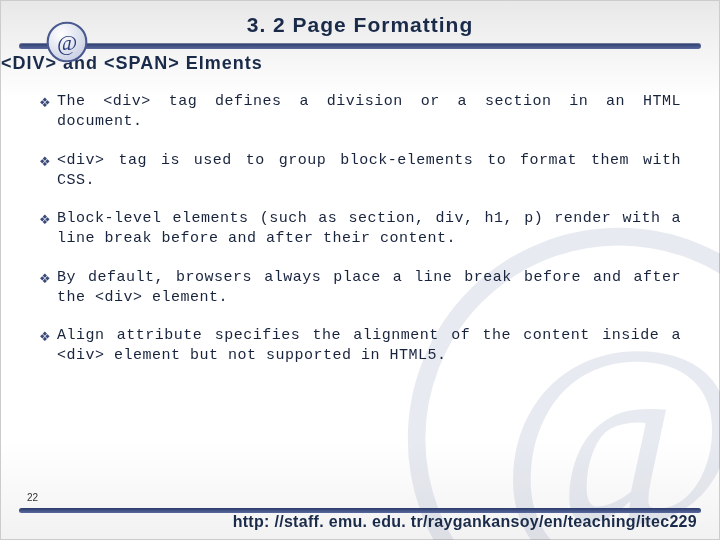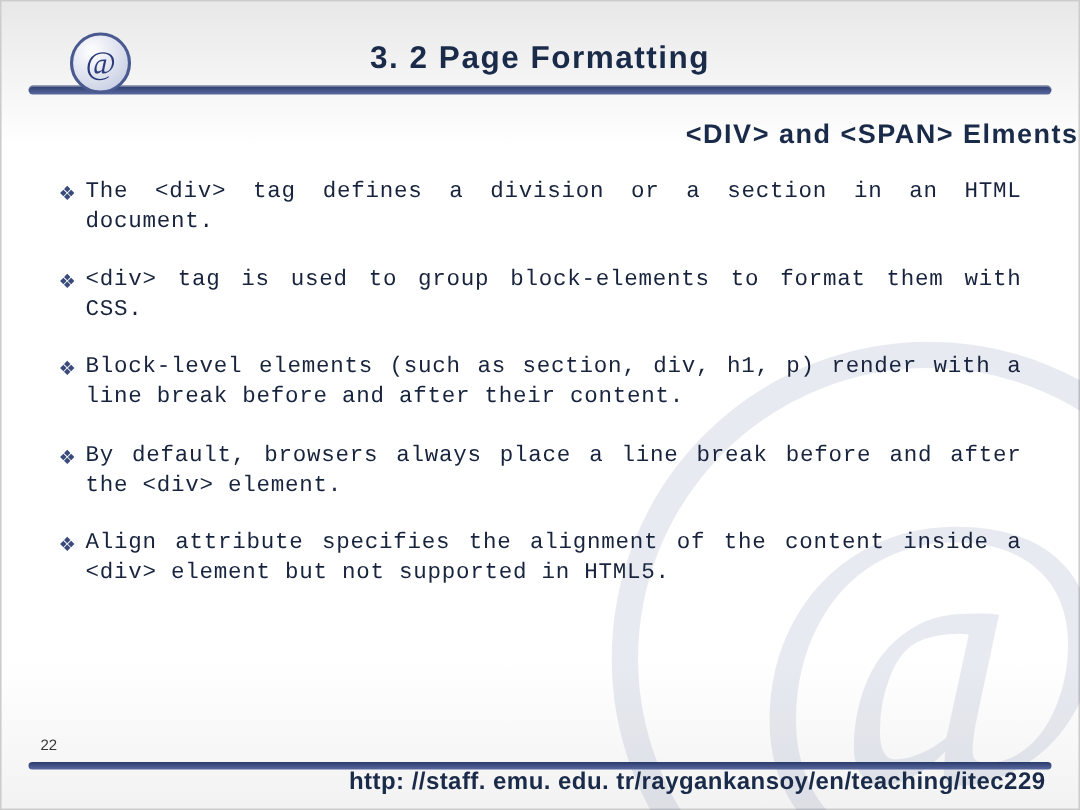--- a/index.html
+++ b/index.html
@@ -24,21 +24,21 @@
     right: -120px;
     bottom: -120px;
     width: 440px;
     height: 440px;
     opacity: 0.12;
     pointer-events: none;
   }
   .bg-watermark svg { width: 100%; height: 100%; }
   .header {
     text-align: center;
-    padding-top: 26px;
+    padding-top: 12px;
   }
   .title {
     font-size: 21px;
     font-weight: bold;
     color: #1a2b4a;
     letter-spacing: 1px;
   }
   .top-icon {
     position: absolute;
     left: 45px;
@@ -48,25 +48,25 @@
   }
   .top-icon svg { width: 100%; height: 100%; }
   .divider-top {
     margin: 6px 18px 0 18px;
     height: 6px;
     border-radius: 3px;
     background: linear-gradient(180deg, #2a3a6a 0%, #5a6aa0 100%);
     box-shadow: inset 0 1px 0 rgba(255,255,255,0.3);
   }
   .subtitle {
-    text-align: right;
+    text-align: left;
     font-size: 18px;
     font-weight: bold;
     color: #1a2b4a;
-    margin-top: 16px;
+    margin-top: 4px;
     letter-spacing: 1px;
   }
   .content {
     padding: 18px 38px 0 38px;
     position: relative;
     z-index: 2;
   }
   .bullet {
     display: flex;
     align-items: flex-start;

